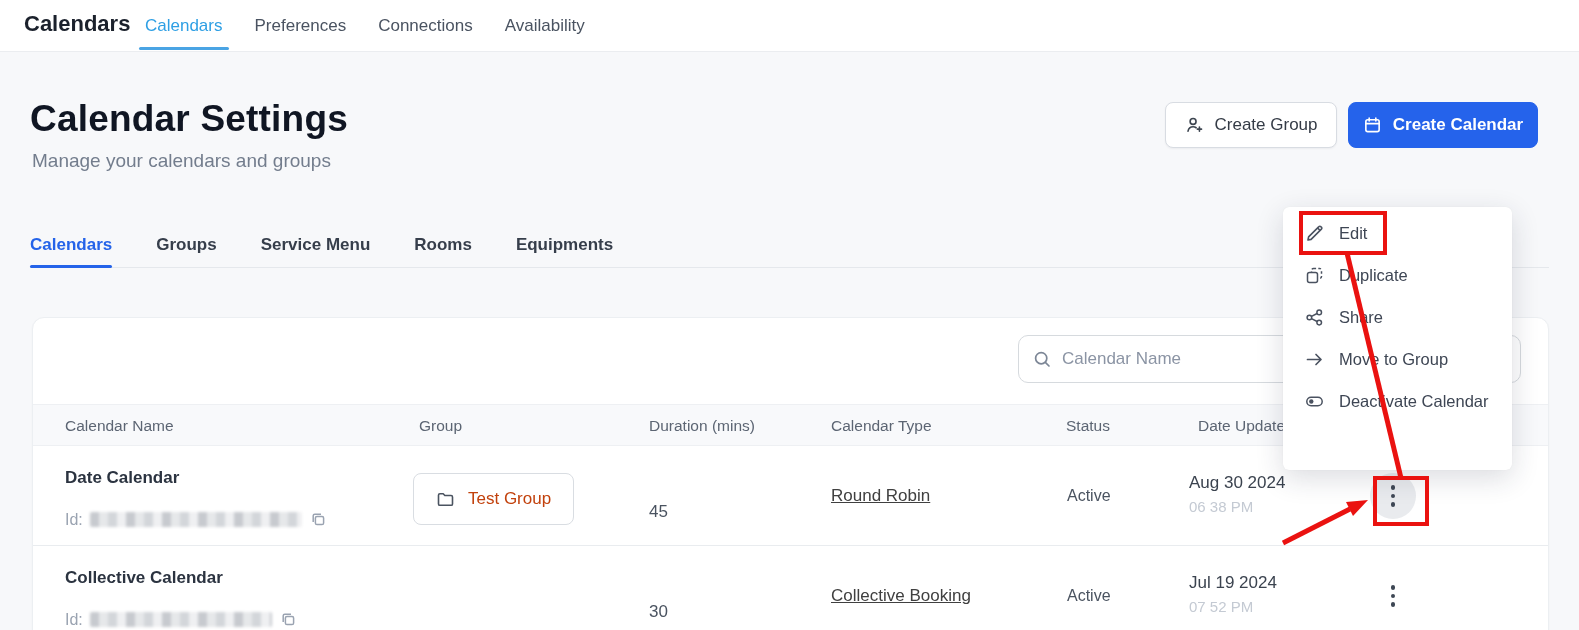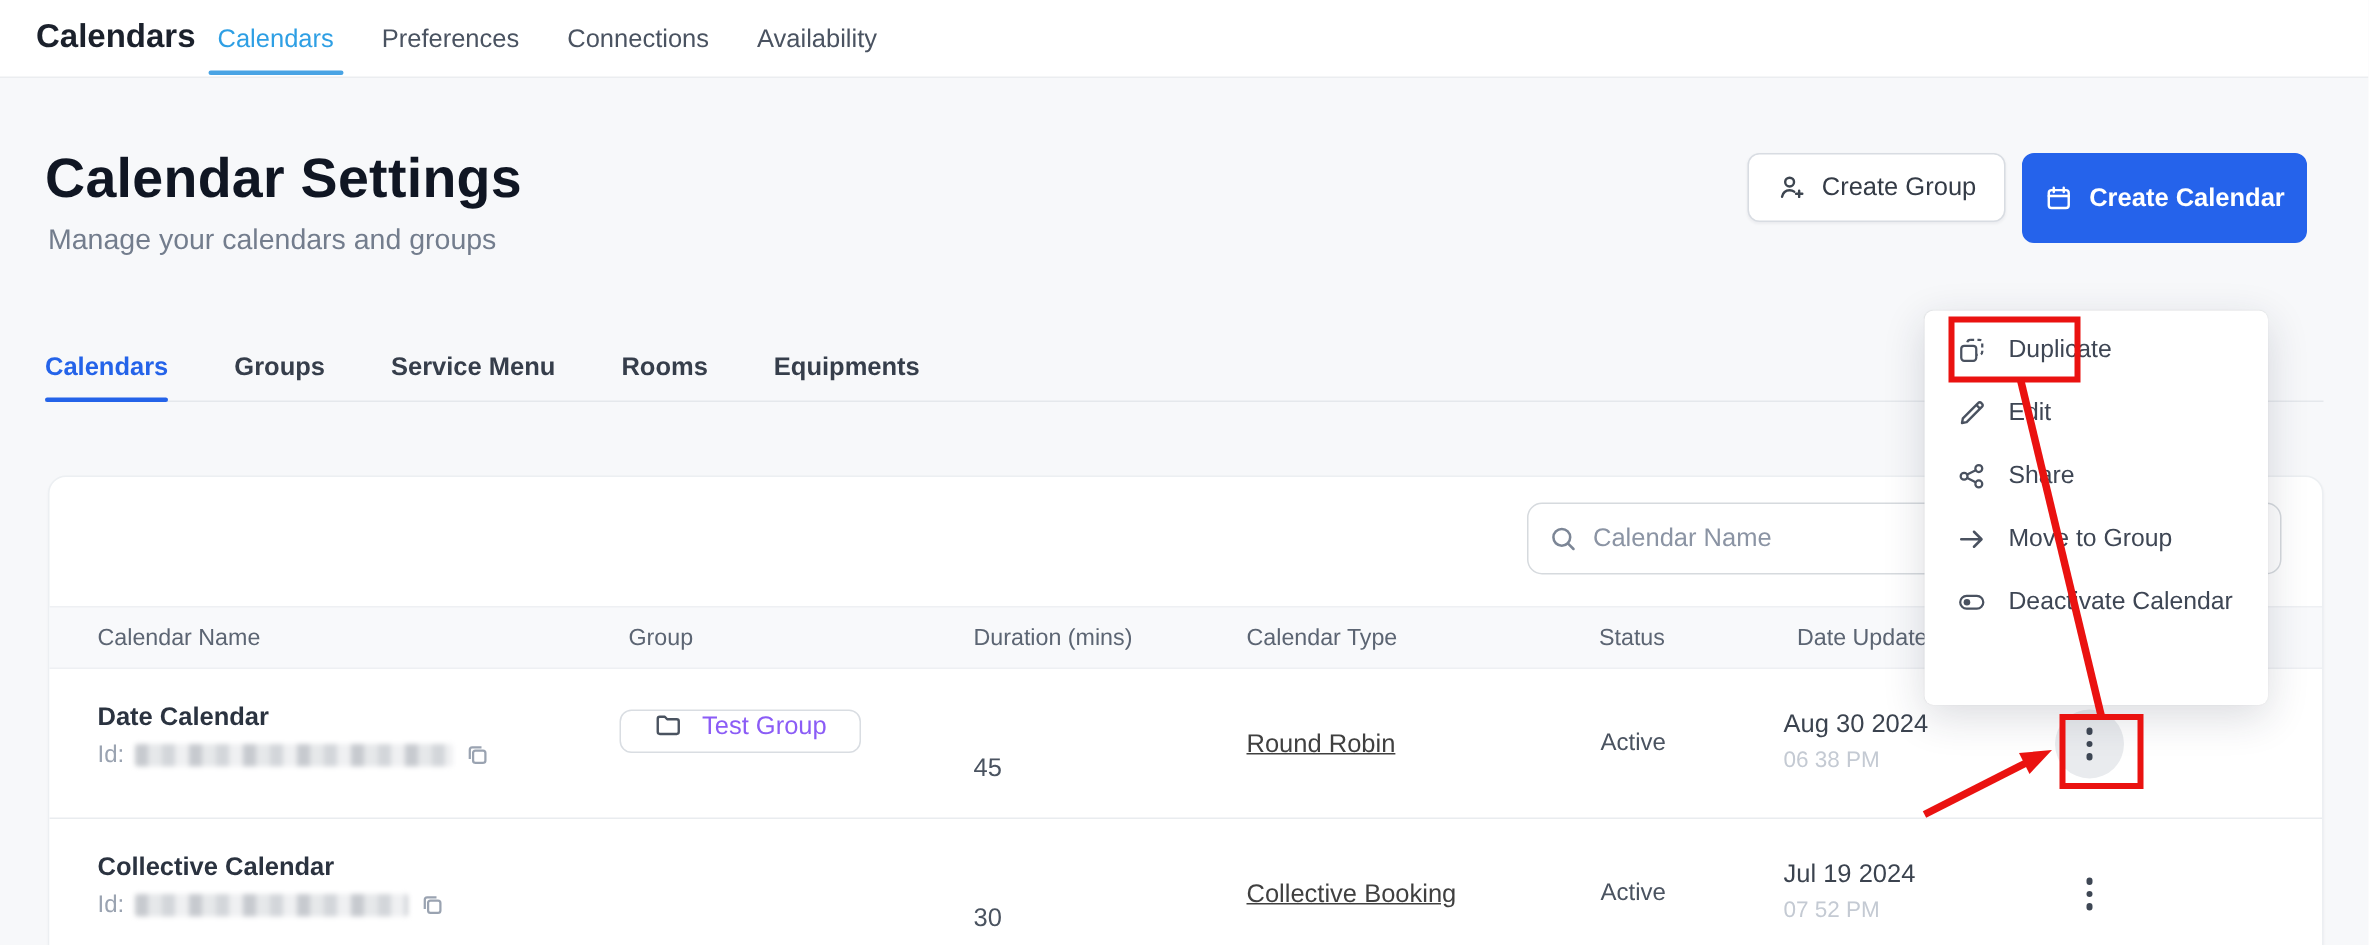--- a/index.html
+++ b/index.html
@@ -17,44 +17,44 @@
   .topnav{position:absolute;left:143px;top:0;height:52px;display:flex;gap:28px;align-items:stretch;}
   .topnav .tab{font-size:17px;color:#4a5361;display:flex;align-items:center;position:relative;cursor:pointer;padding:0 2px;}
   .topnav .tab.active{color:#2e9fe4;}
   .topnav .tab.active::after{content:"";position:absolute;left:-4px;right:-4px;bottom:2px;height:3px;background:#4aa4e4;border-radius:2px;}
 
   
   .page-title{position:absolute;left:30px;top:98px;font-size:37px;font-weight:600;color:#101623;letter-spacing:.2px;}
   .page-subtitle{position:absolute;left:32px;top:150px;font-size:19px;color:#737d8d;}
   .btn{display:flex;align-items:center;justify-content:center;gap:11px;border-radius:8px;cursor:pointer;font-size:17px;}
   .btn-outline{position:absolute;left:1165px;top:102px;width:172px;height:46px;background:#fff;border:1px solid #d8dce2;color:#343b46;box-shadow:0 1px 2px rgba(16,24,40,.05);align-items:center;}
-  .btn-primary{position:absolute;left:1348px;top:102px;width:190px;height:60px;background:#2563eb;border:1px solid #2563eb;color:#fff;font-weight:600;}
+  .btn-primary{position:absolute;left:1348px;top:102px;width:190px;height:46px;background:#2563eb;border:1px solid #2563eb;color:#fff;font-weight:600;}
 
   
   .subtabs{position:absolute;left:30px;top:222px;width:1519px;height:46px;display:flex;gap:44px;border-bottom:1px solid #e5e8ec;}
   .subtabs .stab{font-size:17px;font-weight:600;color:#363e4b;display:flex;align-items:center;position:relative;cursor:pointer;}
   .subtabs .stab.active{color:#2463e9;}
   .subtabs .stab.active::after{content:"";position:absolute;left:0;right:0;bottom:-1px;height:3px;background:#2463e9;border-radius:2px;}
 
   
   .card{position:absolute;left:32px;top:317px;width:1517px;height:340px;background:#fff;border:1px solid #eceff2;border-radius:12px;box-shadow:0 1px 2px rgba(16,24,40,.04);z-index:1;}
   .searchbox{position:absolute;left:985px;top:17px;width:503px;height:48px;border:1px solid #d6dade;border-radius:10px;background:#fff;display:flex;align-items:center;gap:10px;padding:0 14px;}
   .searchbox input{border:none;outline:none;flex:1;font-size:17px;font-family:"Liberation Sans",sans-serif;color:#333a46;background:transparent;}
   .searchbox input::placeholder{color:#8b94a4;}
   .thead{position:absolute;left:0;top:86px;width:1515px;height:42px;background:#f8f9fb;border-top:1px solid #eef0f3;border-bottom:1px solid #eef0f3;}
   .th{position:absolute;top:12px;font-size:15.5px;color:#5c6573;white-space:nowrap;}
   .trow{position:absolute;left:0;width:1515px;height:100px;background:#fff;}
   .trow.r1{top:128px;border-bottom:1px solid #e9ecef;}
   .trow.r2{top:228px;}
   .cell{position:absolute;white-space:nowrap;}
   .cal-name{left:32px;top:22px;font-size:17px;font-weight:700;color:#2b3340;}
-  .cal-id{left:32px;top:48px;display:flex;align-items:center;gap:7px;font-size:16px;color:#9aa3b1;}
+  .cal-id{left:32px;top:64px;display:flex;align-items:center;gap:7px;font-size:16px;color:#9aa3b1;}
   .redacted{display:inline-block;height:15px;border-radius:2px;filter:blur(1.6px);
     background:repeating-linear-gradient(90deg,#c7cacf 0 9px,#e6e8ea 9px 18px,#d3d6da 18px 27px,#eff0f2 27px 36px);}
-  .group-chip{left:380px;top:27px;height:29px;display:flex;gap:13px;padding:0 22px;border:1px solid #d9dde2;border-radius:8px;background:#fff;font-size:17px;color:#8b5cf6;cursor:pointer;}
+  .group-chip{left:380px;top:27px;height:52px;display:flex;align-items:center;gap:13px;padding:0 22px;border:1px solid #d9dde2;border-radius:8px;background:#fff;font-size:17px;color:#c2410c;cursor:pointer;}
   .c-dur{left:616px;top:40px;font-size:17px;color:#4a5360;margin-top:16px;}
   .c-type{left:798px;top:40px;font-size:17px;color:#404040;text-decoration:underline;}
   .c-status{left:1034px;top:41px;font-size:16px;color:#4a5360;}
   .c-date{left:1156px;top:27px;font-size:17px;color:#3b434f;}
   .c-time{left:1156px;top:52px;font-size:15px;color:#c4cad3;}
   .kebab{left:1337px;top:27px;width:46px;height:46px;border-radius:50%;display:flex;flex-direction:column;align-items:center;justify-content:center;gap:4px;cursor:pointer;}
   .kebab.bg{background:#e9ebee;}
   .kebab .dot{width:4.5px;height:4.5px;border-radius:50%;background:#3e4754;}
 
   
@@ -186,35 +186,35 @@
       <span class="dot"></span>
       <span class="dot"></span>
       <span class="dot"></span>
     </div>
   </div>
 </div>
 
 <div class="menu">
   <div class="mi">
     <span class="micon">
+      <svg width="19" height="19" viewBox="0 0 19 19" fill="none" stroke="#4a5260" stroke-width="1.6" stroke-linejoin="round">
+        <path d="M3 16l.6-3.1L13.9 2.6a1.3 1.3 0 0 1 1.9 0l.6.6a1.3 1.3 0 0 1 0 1.9L6.1 15.4 3 16z"></path>
+        <path d="M12.6 4l2.4 2.4"></path>
+      </svg>
+    </span>
+    <span>Edit</span>
+  </div>
+  <div class="mi">
+    <span class="micon">
       <svg width="19" height="19" viewBox="0 0 19 19" fill="none" stroke="#4a5260" stroke-width="1.5" stroke-linejoin="round">
         <rect x="6.5" y="2.5" width="10" height="10" rx="2" stroke-dasharray="2.6 2.2"></rect>
         <rect x="2.5" y="6.5" width="10" height="10" rx="2" fill="#ffffff"></rect>
       </svg>
     </span>
     <span>Duplicate</span>
-  </div>
-  <div class="mi">
-    <span class="micon">
-      <svg width="19" height="19" viewBox="0 0 19 19" fill="none" stroke="#4a5260" stroke-width="1.6" stroke-linejoin="round">
-        <path d="M3 16l.6-3.1L13.9 2.6a1.3 1.3 0 0 1 1.9 0l.6.6a1.3 1.3 0 0 1 0 1.9L6.1 15.4 3 16z"></path>
-        <path d="M12.6 4l2.4 2.4"></path>
-      </svg>
-    </span>
-    <span>Edit</span>
   </div>
   <div class="mi">
     <span class="micon">
       <svg width="19" height="19" viewBox="0 0 19 19" fill="none" stroke="#4a5260" stroke-width="1.5">
         <circle cx="4.4" cy="9.5" r="2.3"></circle>
           <circle cx="14.2" cy="4.4" r="2.3"></circle>
           <circle cx="14.2" cy="14.6" r="2.3"></circle>
         <path d="M6.5 8.4l5.6-2.9M6.5 10.6l5.6 2.9"></path>
       </svg>
     </span>

